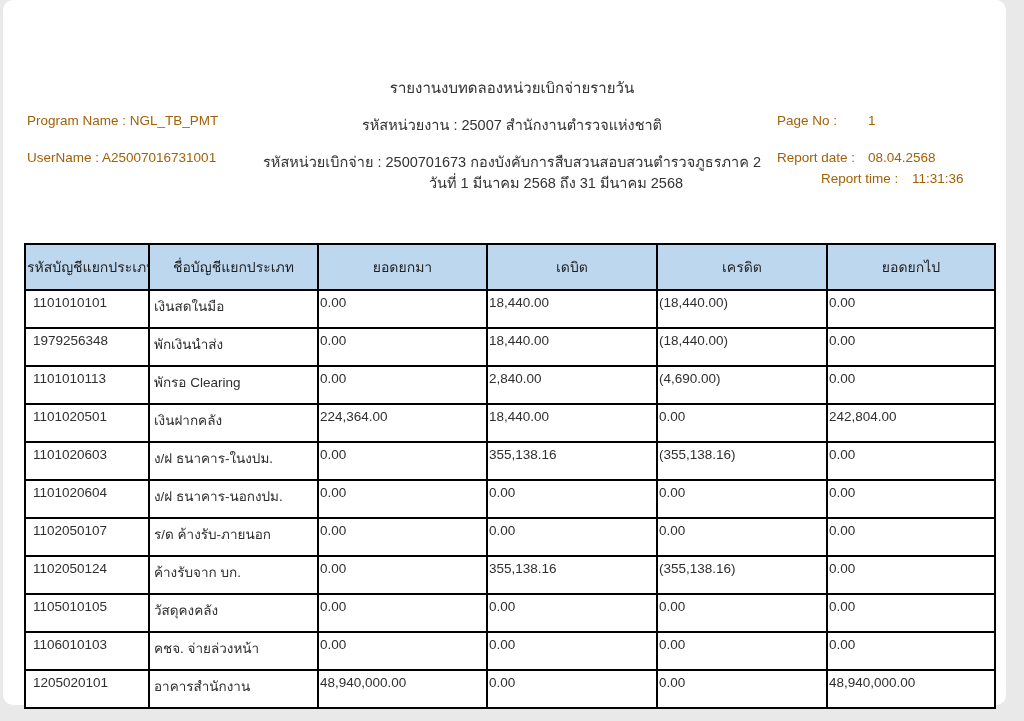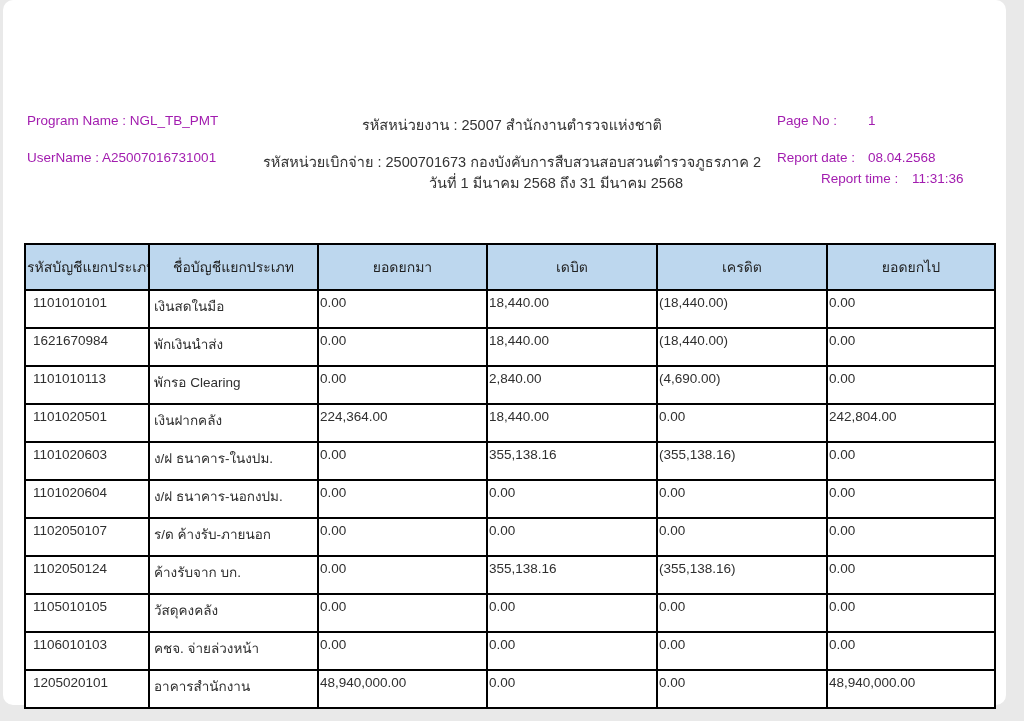--- a/index.html
+++ b/index.html
@@ -15,21 +15,21 @@
   }
   .page {
     position: absolute;
     left: 3px; top: 0;
     width: 1003px; height: 705px;
     background: #ffffff;
     border-radius: 10px;
   }
   .hdr-text {
     position: absolute;
-    color: #a21caf;
+    color: #a16207;
     font-size: 13.5px;
     white-space: nowrap;
   }
   .thai-center {
     left: 0; width: 1024px;
     text-align: center;
     font-size: 14.5px;
     color: #333333;
   }
   .report-title { top: 76px; font-size: 15px; }
@@ -72,20 +72,21 @@
   td.c-code { text-align: left; padding-left: 7px; }
   td.c-name { text-align: left; padding-left: 4px; }
   td.c-num  { text-align: left; padding-right: 7px; }
 </style>
 </head>
 <body>
 
 <div class="canvas">
   <div class="page"></div>
 
+  <div class="hdr-text thai-center report-title">รายงานงบทดลองหน่วยเบิกจ่ายรายวัน</div>
 
   <div class="hdr-text left-col line2">Program Name : NGL_TB_PMT</div>
   <div class="hdr-text thai-center line2">รหัสหน่วยงาน : 25007 สำนักงานตำรวจแห่งชาติ</div>
   <div class="hdr-text right-label line2">Page No :</div>
   <div class="hdr-text right-value line2">1</div>
 
   <div class="hdr-text left-col line3">UserName : A25007016731001</div>
   <div class="hdr-text thai-center line3">รหัสหน่วยเบิกจ่าย : 2500701673 กองบังคับการสืบสวนสอบสวนตำรวจภูธรภาค 2</div>
   <div class="hdr-text right-label line3">Report date :</div>
   <div class="hdr-text right-value line3">08.04.2568</div>
@@ -117,21 +118,21 @@
     <tr>
       <td class="c-code">1101010101</td>
       <td class="c-name">เงินสดในมือ</td>
       <td class="c-num">0.00</td>
       <td class="c-num">18,440.00</td>
       <td class="c-num">(18,440.00)</td>
       <td class="c-num">0.00</td>
     </tr>
 
     <tr>
-      <td class="c-code">1621670984</td>
+      <td class="c-code">1979256348</td>
       <td class="c-name">พักเงินนำส่ง</td>
       <td class="c-num">0.00</td>
       <td class="c-num">18,440.00</td>
       <td class="c-num">(18,440.00)</td>
       <td class="c-num">0.00</td>
     </tr>
 
     <tr>
       <td class="c-code">1101010113</td>
       <td class="c-name">พักรอ Clearing</td>

